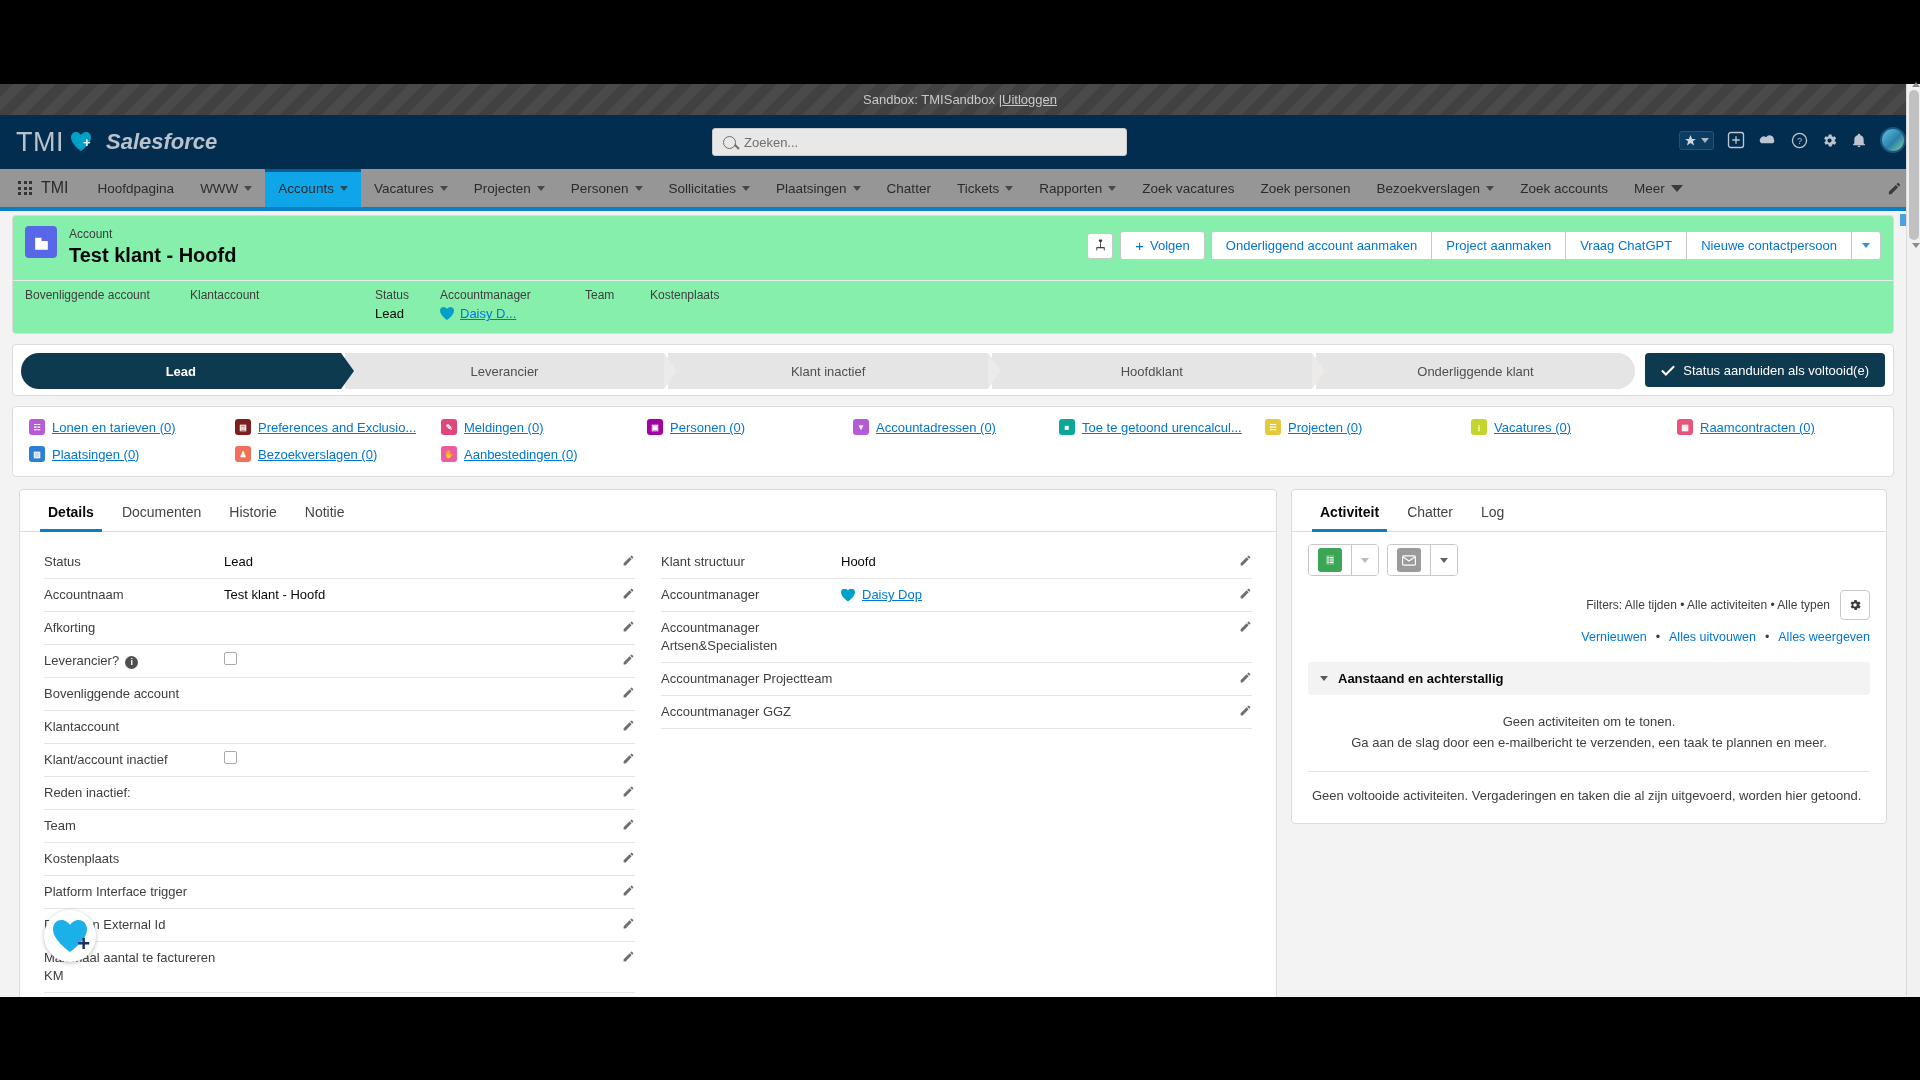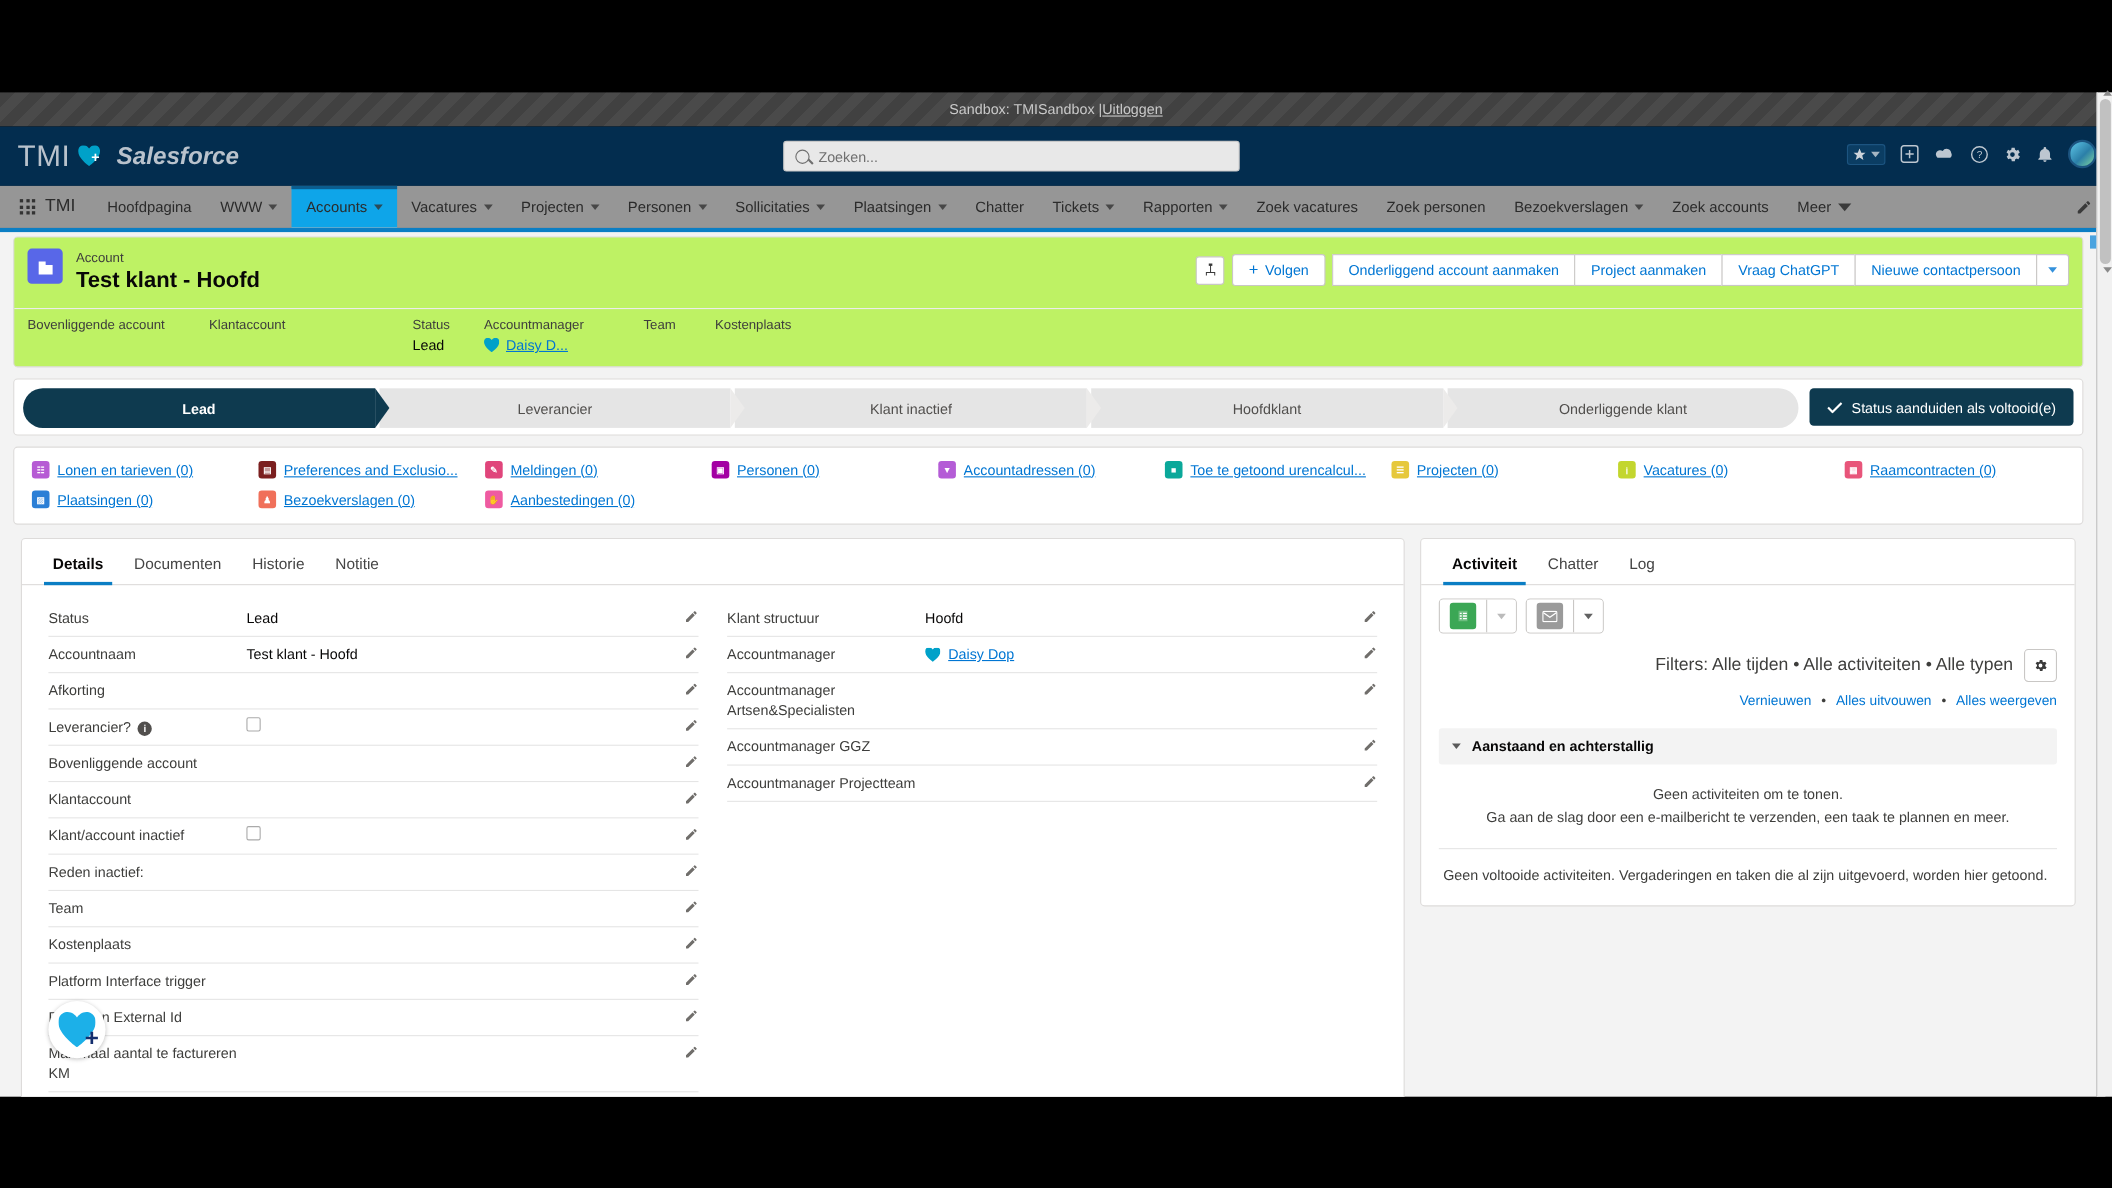--- a/index.html
+++ b/index.html
@@ -113,21 +113,21 @@
   .page {
     position: absolute; top: 207px; left: 0; width: 1906px; height: 790px;
     background: #f3f3f3; overflow: hidden;
   }
   .page::before {
     content: ""; position: absolute; left: 0; top: 0; width: 100%; height: 4px; background: #0b7ec4;
   }
 
   
   .rec-header {
-    margin: 8px 12px 0 12px; background: #bef264; border: 1px solid #dddbda; border-radius: 4px;
+    margin: 8px 12px 0 12px; background: #86efac; border: 1px solid #dddbda; border-radius: 4px;
     position: relative;
   }
   .rec-top { display: flex; align-items: flex-start; padding: 10px 12px 12px 12px; }
   .rec-icon {
     width: 32px; height: 32px; border-radius: 4px; background: #5867e8;
     display: flex; align-items: center; justify-content: center; flex: none; margin-right: 12px;
   }
   .rec-titles .eyebrow { font-size: 12px; color: #3e3e3c; line-height: 16px; }
   .rec-titles .title { font-size: 20px; color: #080707; font-weight: bold; line-height: 26px; }
 
@@ -241,21 +241,21 @@
 
   
   .act-body { padding: 12px 16px 16px 16px; }
   .act-controls { display: flex; align-items: center; gap: 8px; }
   .ctrl-group { display: flex; border: 1px solid #c9c7c5; border-radius: 4px; overflow: hidden; height: 32px; }
   .ctrl-main { width: 42px; display: flex; align-items: center; justify-content: center; background: #fff; }
   .ctrl-caret { width: 27px; display: flex; align-items: center; justify-content: center; border-left: 1px solid #c9c7c5; background: #fff; }
   .sq-green { width: 24px; height: 24px; background: #3ba755; border-radius: 3px; display:flex; align-items:center; justify-content:center;}
   .sq-gray { width: 24px; height: 24px; background: #9a9a9a; border-radius: 3px; display:flex; align-items:center; justify-content:center;}
   .filters-row { display: flex; align-items: center; justify-content: flex-end; gap: 10px; margin-top: 14px; }
-  .filters-text { font-size: 16px; color: #3e3e3c; }
+  .filters-text { font-size: 12px; color: #3e3e3c; }
   .gear-btn { width: 30px; height: 30px; border: 1px solid #c9c7c5; border-radius: 4px; background: #fff; display: flex; align-items: center; justify-content: center; }
   .links-row { display: flex; justify-content: flex-end; gap: 9px; margin-top: 10px; font-size: 12.5px; color: #0176d3; }
   .links-row span.sep { color: #3e3e3c; }
   .links-row a { color: #0176d3; text-decoration: none; }
   .acc-head {
     margin-top: 18px; background: #f3f3f3; border-radius: 3px; padding: 9px 12px;
     display: flex; align-items: center; gap: 10px; font-size: 13px; font-weight: bold; color: #080707;
   }
   .empty-msg { text-align: center; font-size: 13px; color: #3e3e3c; padding: 16px 10px 18px 10px; line-height: 21px; }
   .sep-line { border-top: 1px solid #e5e5e5; }
@@ -743,30 +743,30 @@
               <div class="frow">
                 <div class="f-lbl">Accountmanager Artsen&amp;Specialisten</div>
                 <div class="f-val"></div>
                 <div class="f-edit">
                   <svg width="13" height="13" viewBox="0 0 24 24">
                     <path fill="#706e6b" d="M3 17.3V21h3.7L17.8 9.9l-3.7-3.7zM20.7 7a1 1 0 000-1.4l-2.3-2.3a1 1 0 00-1.4 0l-1.8 1.8 3.7 3.7z"></path>
                   </svg>
                 </div>
               </div>
               <div class="frow">
+                <div class="f-lbl">Accountmanager Projectteam</div>
+                <div class="f-val"></div>
+                <div class="f-edit">
+                  <svg width="13" height="13" viewBox="0 0 24 24">
+                    <path fill="#706e6b" d="M3 17.3V21h3.7L17.8 9.9l-3.7-3.7zM20.7 7a1 1 0 000-1.4l-2.3-2.3a1 1 0 00-1.4 0l-1.8 1.8 3.7 3.7z"></path>
+                  </svg>
+                </div>
+              </div>
+              <div class="frow">
                 <div class="f-lbl">Accountmanager GGZ</div>
-                <div class="f-val"></div>
-                <div class="f-edit">
-                  <svg width="13" height="13" viewBox="0 0 24 24">
-                    <path fill="#706e6b" d="M3 17.3V21h3.7L17.8 9.9l-3.7-3.7zM20.7 7a1 1 0 000-1.4l-2.3-2.3a1 1 0 00-1.4 0l-1.8 1.8 3.7 3.7z"></path>
-                  </svg>
-                </div>
-              </div>
-              <div class="frow">
-                <div class="f-lbl">Accountmanager Projectteam</div>
                 <div class="f-val"></div>
                 <div class="f-edit">
                   <svg width="13" height="13" viewBox="0 0 24 24">
                     <path fill="#706e6b" d="M3 17.3V21h3.7L17.8 9.9l-3.7-3.7zM20.7 7a1 1 0 000-1.4l-2.3-2.3a1 1 0 00-1.4 0l-1.8 1.8 3.7 3.7z"></path>
                   </svg>
                 </div>
               </div>
             </div>
         </div>
       </div>

